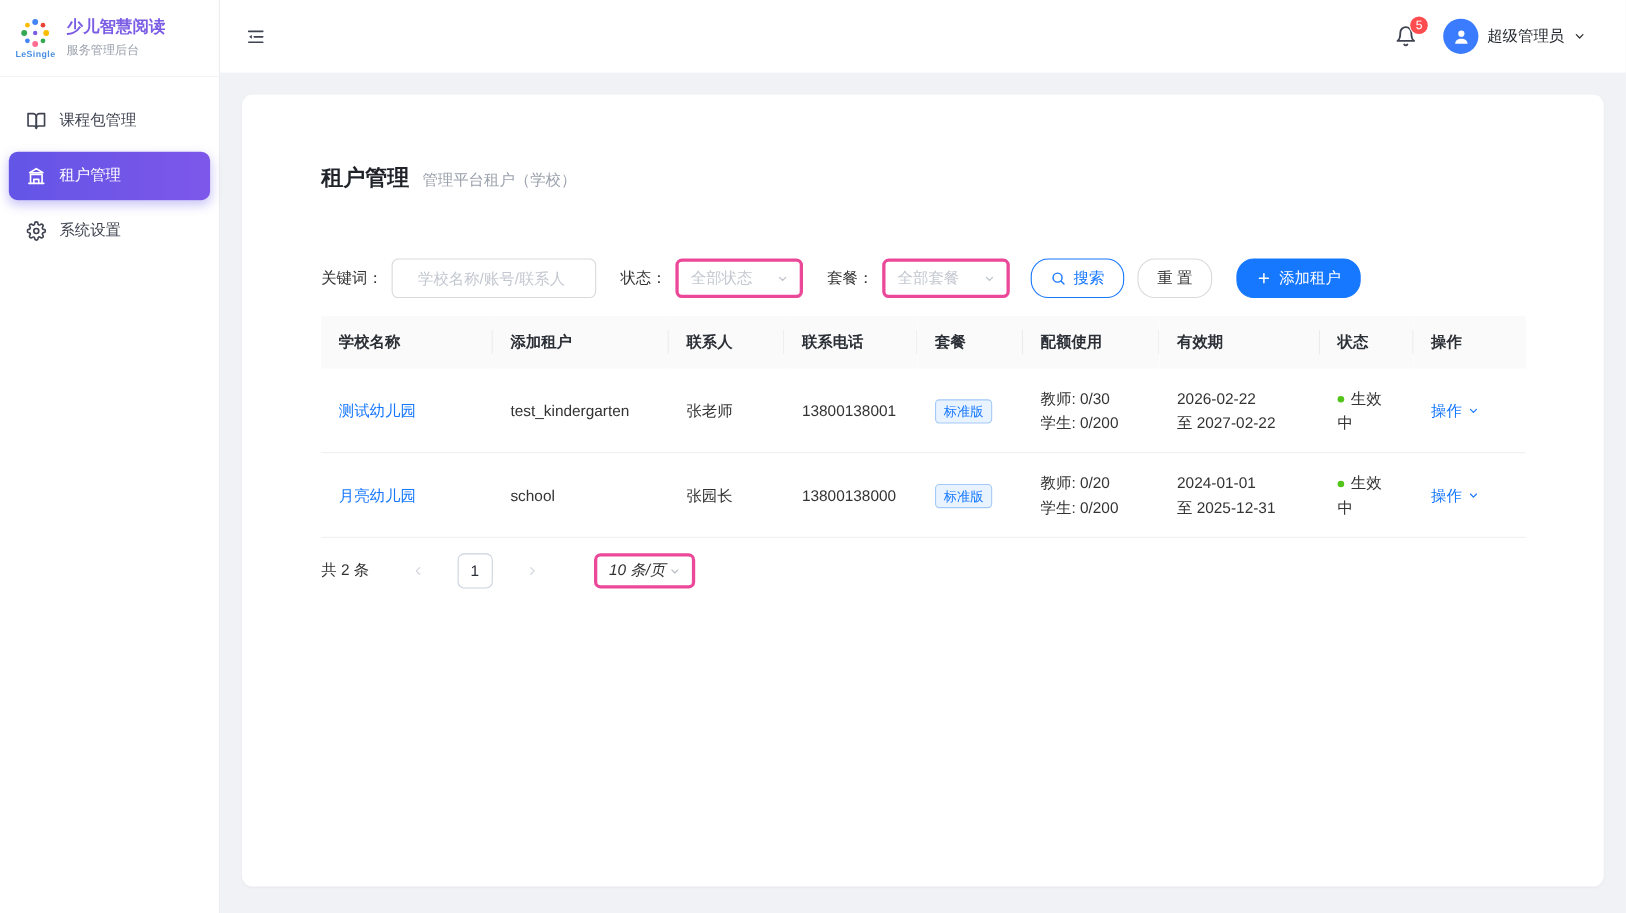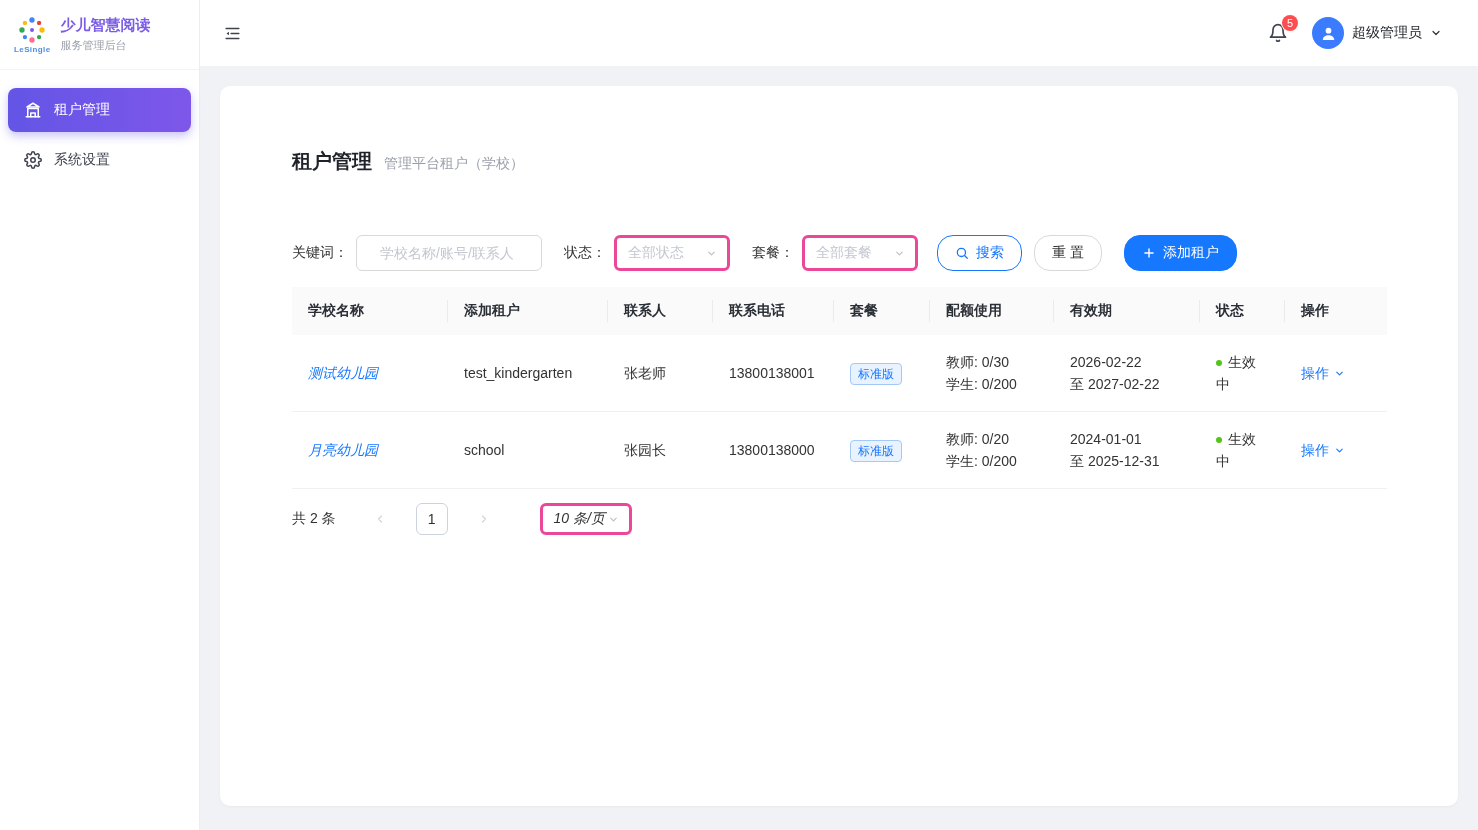--- a/index.html
+++ b/index.html
@@ -58,21 +58,21 @@
   .btn svg { width: 14px; height: 14px; }
   .btn-search { margin-left: 19px; background: #fff; border: 1px solid #1677ff; color: #1677ff; }
   .btn-reset { margin-left: 12px; background: #fff; border: 1px solid #d9d9d9; color: #333; }
   .btn-add { margin-left: 22px; background: #1677ff; border: 1px solid #1677ff; color: #fff; }
 
   
   .tenant-table { width: 100%; border-collapse: collapse; table-layout: fixed; }
   .tenant-table th { background: #fafafa; height: 48px; text-align: left; padding: 0 16px; font-weight: 600; color: #2b2f36; position: relative; }
   .tenant-table th:not(:last-child)::after { content: ""; position: absolute; right: 0; top: 50%; transform: translateY(-50%); width: 1px; height: 22px; background: rgba(0,0,0,.06); }
   .tenant-table td { padding: 16px; border-bottom: 1px solid #f0f0f0; color: #333; line-height: 22px; vertical-align: middle; }
-  .link { color: #1677ff; cursor: pointer; font-style: italic; }
+  .link { color: #1677ff; cursor: pointer; }
   .tag { display: inline-block; font-size: 12px; line-height: 20px; padding: 0 7px; color: #1677ff; background: #e8f3ff; border: 1px solid #a3c9f7; border-radius: 4px; }
   .dot { display: inline-block; width: 6px; height: 6px; border-radius: 50%; background: #52c41a; margin-right: 6px; vertical-align: middle; }
   .action-cell { display: inline-flex; align-items: center; gap: 5px; color: #1677ff; cursor: pointer; }
   .action-cell svg { width: 11px; height: 11px; }
 
   
   .pagination { display: flex; align-items: center; gap: 20px; margin-top: 14px; }
   .pg-total { margin-right: 8px; color: #333; }
   .pg-arrow { width: 32px; height: 32px; display: flex; align-items: center; justify-content: center; color: #d3d6dd; cursor: default; }
   .pg-arrow svg { width: 12px; height: 12px; }
@@ -101,20 +101,27 @@
         </svg>
         <span class="logo-brand">LeSingle</span>
       </div>
       <div class="logo-text">
         <div class="logo-title">少儿智慧阅读</div>
         <div class="logo-subtitle">服务管理后台</div>
       </div>
     </div>
 
     <nav class="menu">
+      <div class="menu-item">
+        <svg viewBox="0 0 24 24" fill="none" stroke="currentColor" stroke-width="2" stroke-linecap="round" stroke-linejoin="round">
+          <path d="M2 3h6a4 4 0 0 1 4 4v14a3 3 0 0 0-3-3H2z"></path>
+          <path d="M22 3h-6a4 4 0 0 0-4 4v14a3 3 0 0 1 3-3h7z"></path>
+        </svg>
+        <span>课程包管理</span>
+      </div>
       <div class="menu-item active">
         <svg viewBox="0 0 24 24" fill="none" stroke="currentColor" stroke-width="2" stroke-linecap="round" stroke-linejoin="round">
           <path d="M3 21h18"></path>
             <path d="M5 21V10h14v11"></path>
             <path d="M12 3L4 8h16z"></path>
             <path d="M9 21v-5h6v5"></path>
         </svg>
         <span>租户管理</span>
       </div>
       <div class="menu-item">

